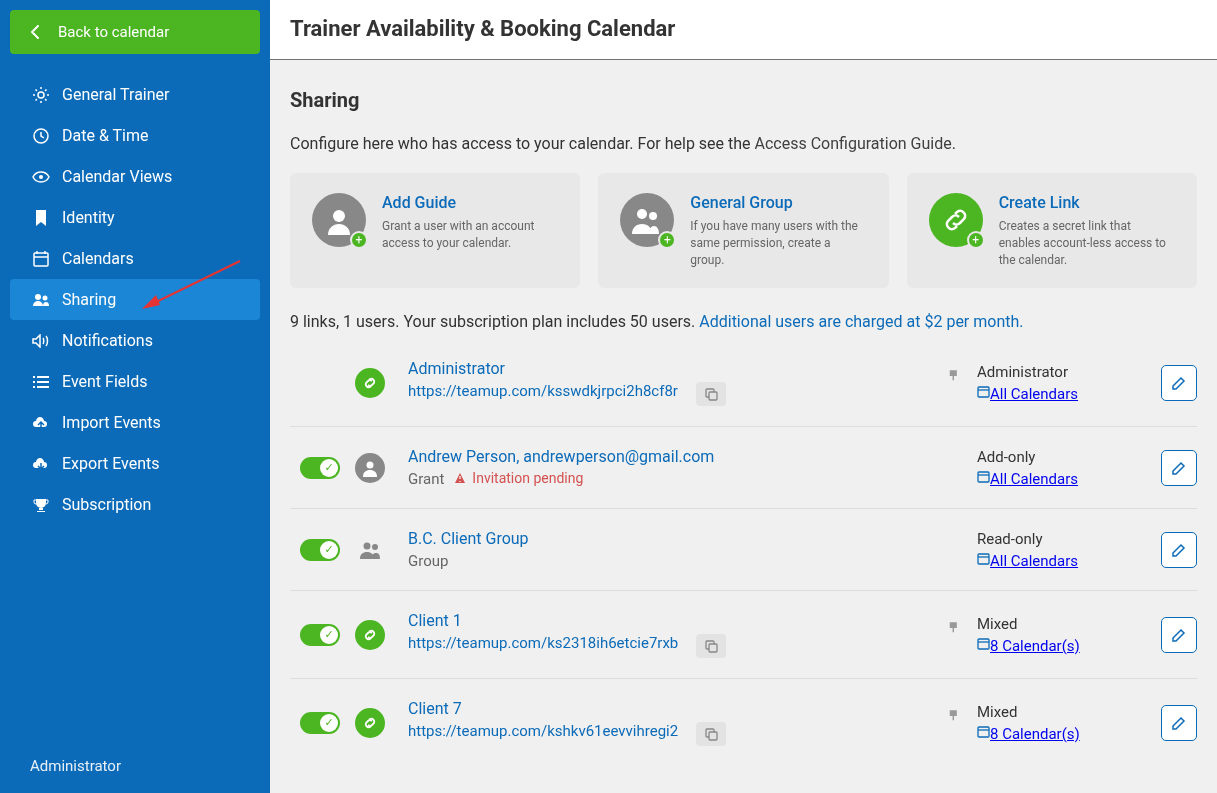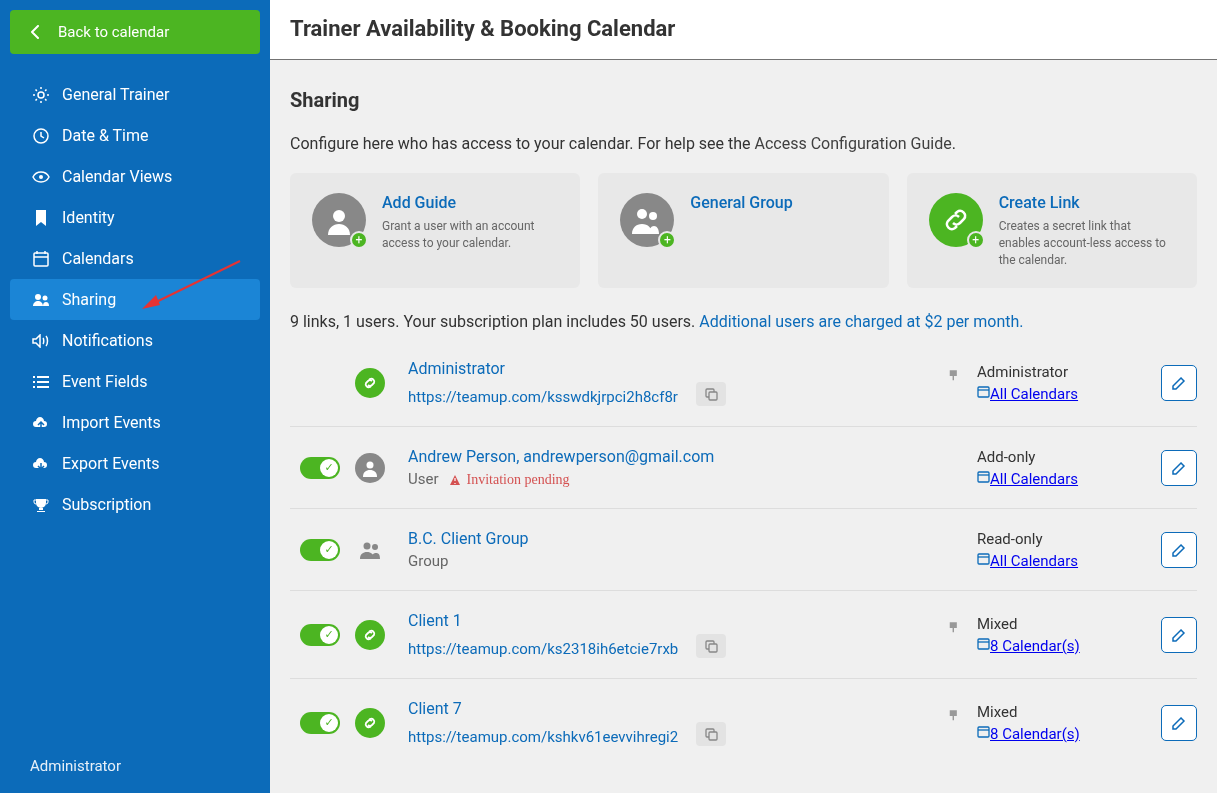--- a/index.html
+++ b/index.html
@@ -120,27 +120,27 @@
 .type-col { width: 40px; display:flex; justify-content:center; }
 .type-icon {
   width: 30px; height: 30px; border-radius: 50%;
   display: flex; align-items: center; justify-content: center;
 }
 .type-icon.link { background: #4cb522; color:#fff; }
 .type-icon.user { background: #888; color:#fff; }
 .type-icon.group { background: transparent; color:#888; }
 .info-col { flex: 1; padding-left: 18px; }
 .info-col .title { color: #0c6bb9; font-size: 16px; margin-bottom: 4px; }
-.info-col .subtitle { color: #666; font-size: 15px; display:flex; align-items:flex-end; gap:10px; }
+.info-col .subtitle { color: #666; font-size: 15px; display:flex; align-items:flex-start; gap:10px; }
 .info-col .subtitle a { color: #0c6bb9; text-decoration:none; }
 .copy-btn {
   background: #e3e3e3; border-radius: 4px; padding: 5px 8px;
   display:inline-flex; cursor:pointer; margin-left:8px;
 }
-.pending { color: #d45151; font-size: 14px; display:inline-flex; align-items:center; gap:6px;font-family:Liberation Serif, serif; }
+.pending { color: #d45151; font-size: 14px; display:inline-flex; align-items:center; gap:6px; }
 .pending .warn { color: #d45151; }
 .perm-col { width: 170px; position:relative; }
 .perm-col .pin { position:absolute; left:-30px; top:6px; color:#999; }
 .perm-col .role { font-size: 15px; color:#333; margin-bottom:4px; }
 .perm-col .cals { color: #0c6bb9; font-size: 15px; display:flex; align-items:flex-start; gap:0; }
 .perm-col .cals .calico { color:#0c6bb9; }
 .edit-col { width: 50px; display:flex; justify-content:flex-end; }
 .edit-btn {
   width: 36px; height: 36px; border: 1px solid #0c6bb9;
   border-radius: 5px; display:flex; align-items:center; justify-content:center;
@@ -297,20 +297,21 @@
           <div class="card-icon gray">
             <svg width="34" height="28" viewBox="0 0 34 28">
                 <circle cx="12" cy="8" r="5" fill="#fff"></circle>
                 <circle cx="23" cy="10" r="4" fill="#fff"></circle>
                 <path d="M2 28c0-6 4-10 10-10s10 4 10 10M19 28c0-5 2-8 5-8s5 3 5 8" fill="#fff"></path>
               </svg>
             <span class="plus">+</span>
           </div>
           <div class="card-body">
             <div class="ct">General Group</div>
+            <div class="cd">If you have many users with the same permission, create a group.</div>
           </div>
         </div>
         <div class="card">
           <div class="card-icon green">
             <svg width="28" height="28" viewBox="0 0 28 28">
                 <path d="M11 17a5 5 0 007 0l4-4a5 5 0 00-7-7l-2 2M17 11a5 5 0 00-7 0l-4 4a5 5 0 007 7l2-2" stroke="#fff" stroke-width="2.5" fill="none"></path>
               </svg>
             <span class="plus">+</span>
           </div>
           <div class="card-body">
@@ -381,21 +382,21 @@
             <div class="type-icon user">
               <svg width="18" height="18" viewBox="0 0 18 18">
                   <circle cx="9" cy="6" r="3.5" fill="#fff"></circle>
                   <path d="M2 18c0-5 3-7 7-7s7 2 7 7" fill="#fff"></path>
                 </svg>
             </div>
           </div>
           <div class="info-col">
             <div class="title">Andrew Person, andrewperson@gmail.com</div>
             <div class="subtitle">
-              <span>User</span>
+              <span>Grant</span>
               <span class="pending">
                 <span class="warn">
                     <svg width="12" height="12" viewBox="0 0 12 12">
                       <path d="M6 1l5 10H1z" fill="#d45151"></path>
                       <path d="M6 4v3M6 9v1" stroke="#fff" stroke-width="1.2"></path>
                     </svg>
                   </span>
                 <span>Invitation pending</span>
               </span>
             </div>

